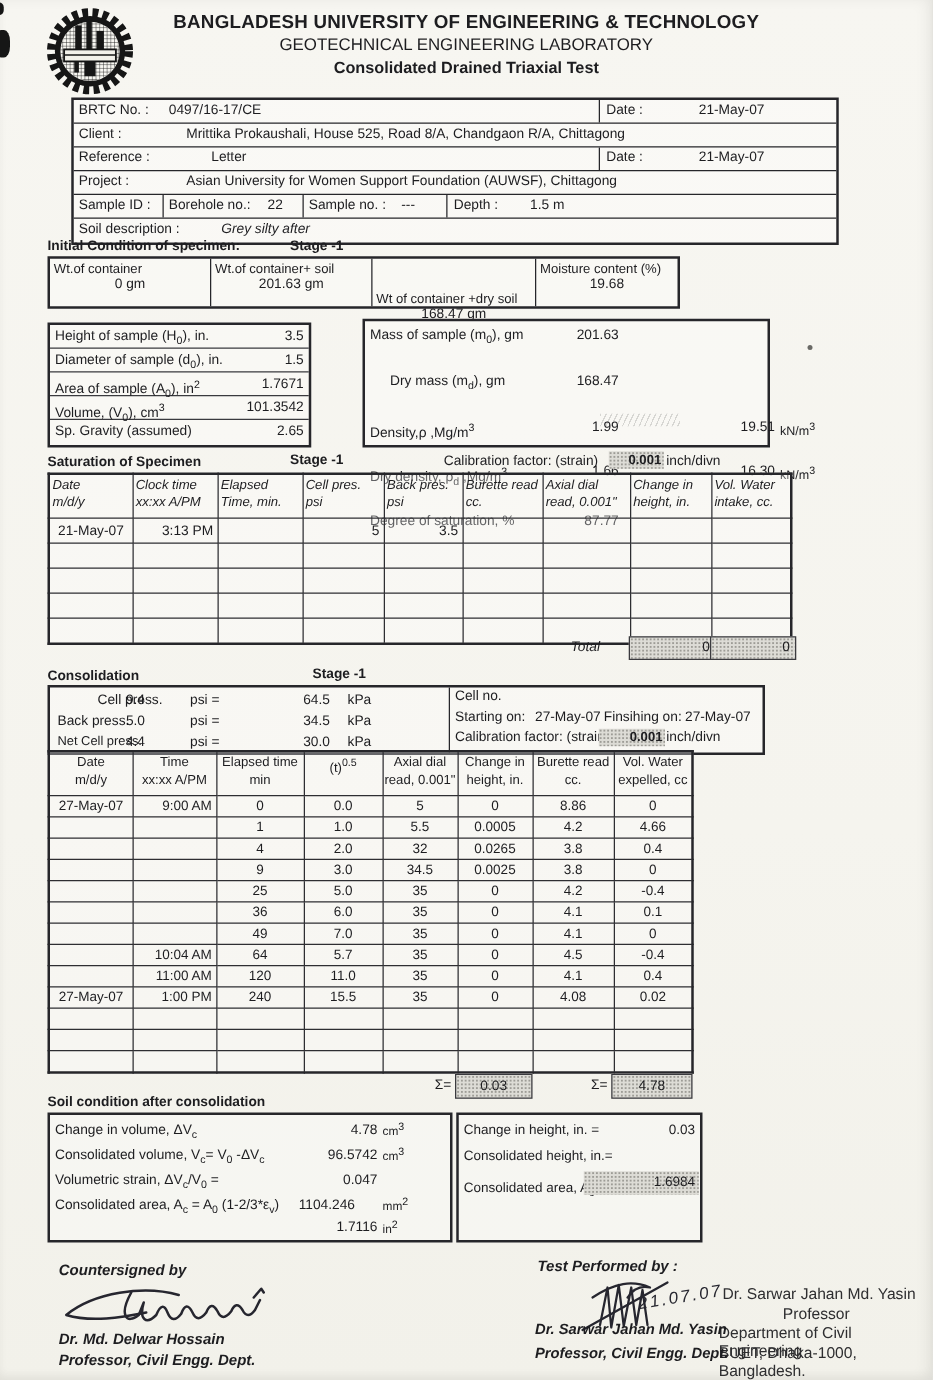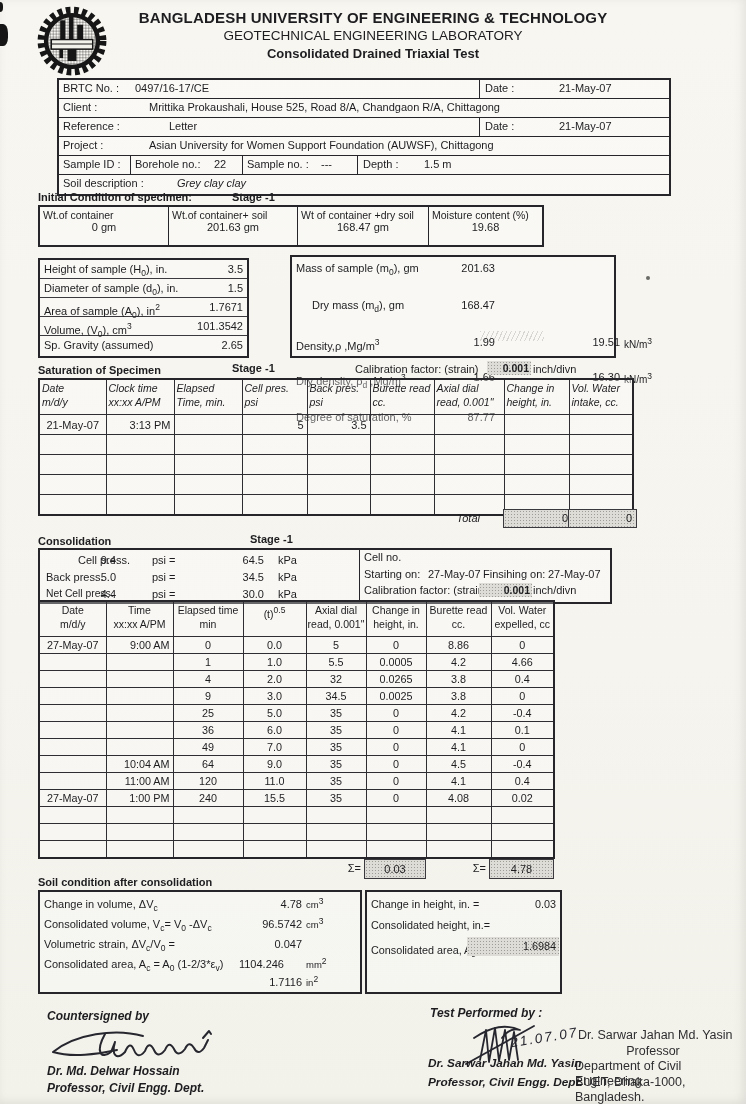--- a/index.html
+++ b/index.html
@@ -106,37 +106,37 @@
       <span class="ival" style="left:155px;">22</span>
       <span class="vline" style="left:183px;"></span>
       <span class="ival" style="left:188px;">Sample no. :</span>
       <span class="ival" style="left:262px;">---</span>
       <span class="vline" style="left:298px;"></span>
       <span class="ival" style="left:304px;">Depth :</span>
       <span class="ival" style="left:365px;">1.5 m</span>
     </div>
     <div class="irow">
       <span class="ilab">Soil description :</span>
-      <span class="ival i" style="left:118px;">Grey clay clay</span>
+      <span class="ival i" style="left:118px;">Grey silty after</span>
     </div>
   </div>
 
   <div class="abs b t11" style="left:38px;top:191px;">Initial Condition of specimen:</div>
   <div class="abs b t11" style="left:232px;top:191px;">Stage -1</div>
   <div class="abs box" style="left:38px;top:205px;width:502px;height:38px;display:flex;">
     <div style="width:128px;border-right:1px solid #26262a;">
       <div class="t10" style="padding:2px 3px 0;">Wt.of container</div>
       <div class="t11" style="text-align:center;">0 gm</div>
     </div>
     <div style="width:128px;border-right:1px solid #26262a;">
       <div class="t10" style="padding:2px 3px 0;">Wt.of container+ soil</div>
       <div class="t11" style="text-align:center;">201.63 gm</div>
     </div>
     <div style="width:130px;border-right:1px solid #26262a;">
-      <div class="t10" style="padding:2px 3px 0;">Wt of container +dry soil</div>
+      <div class="t10" style="padding:2px 3px 0;margin-top:24px;">Wt of container +dry soil</div>
       <div class="t11" style="text-align:center;">168.47 gm</div>
     </div>
     <div style="flex:1;">
       <div class="t10" style="padding:2px 3px 0;">Moisture content (%)</div>
       <div class="t11" style="text-align:center;">19.68</div>
     </div>
   </div>
 
   <div class="abs box" style="left:38px;top:258px;width:207px;height:96px;">
     <div class="prow" style="height:18px;border-bottom:1px solid #3a3a3e;line-height:18px;">
@@ -408,21 +408,21 @@
           <td class="c">7.0</td>
           <td class="c">35</td>
           <td class="c">0</td>
           <td class="c">4.1</td>
           <td class="c">0</td>
         </tr>
         <tr>
           <td class="c"></td>
           <td class="r">10:04 AM</td>
           <td class="c">64</td>
-          <td class="c">9.0</td>
+          <td class="c">5.7</td>
           <td class="c">35</td>
           <td class="c">0</td>
           <td class="c">4.5</td>
           <td class="c">-0.4</td>
         </tr>
         <tr>
           <td class="c"></td>
           <td class="r">11:00 AM</td>
           <td class="c">120</td>
           <td class="c">11.0</td>

